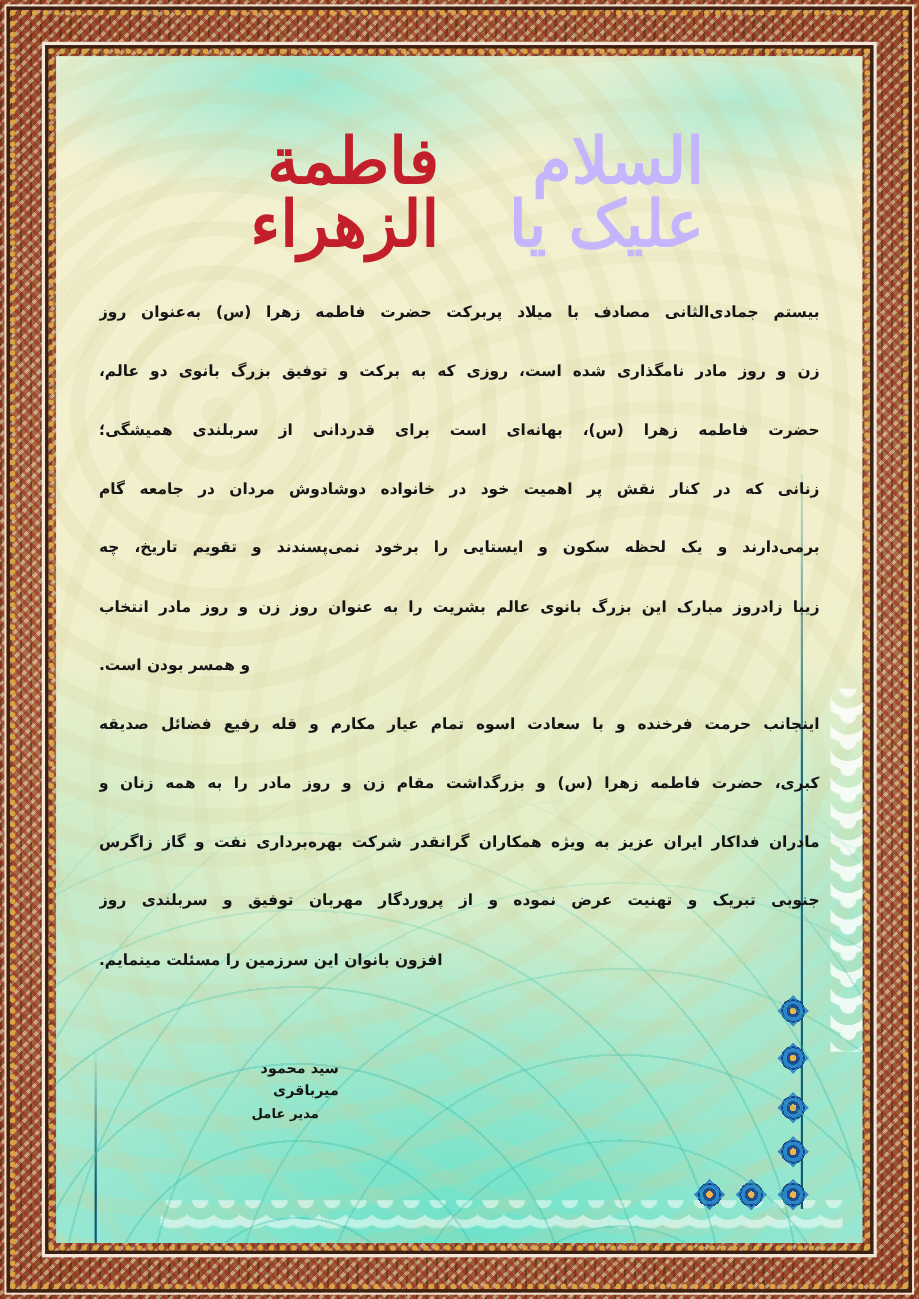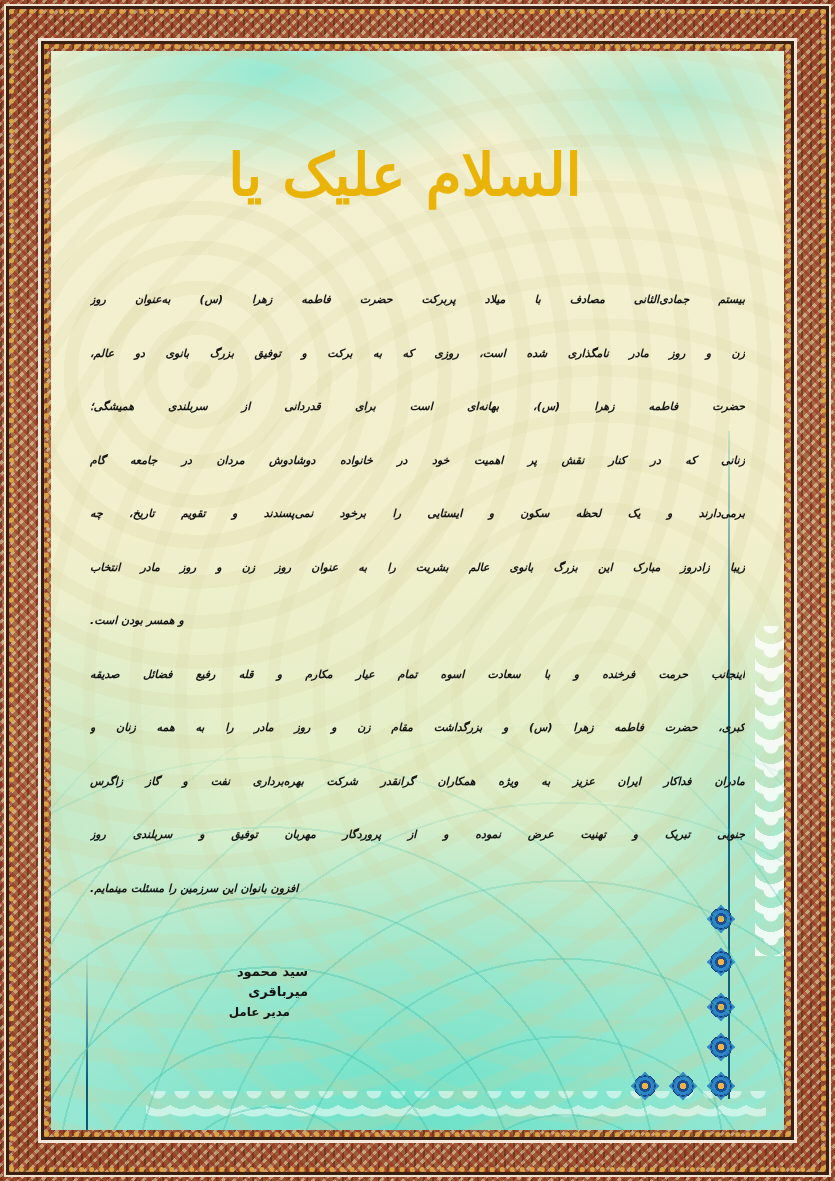--- a/index.html
+++ b/index.html
@@ -125,37 +125,36 @@
       display: flex;
       justify-content: center;
       align-items: center;
       direction: rtl;
       font-family: "DejaVu Serif", serif;
       font-weight: bold;
       font-size: 58px;
       letter-spacing: -1px;
       line-height: 1;
     }
-    .title .blue { color: #eab308; }
+    .title .blue { color: #c4b5fd; }
     .title .red { color: #c21f2a; margin-right: 8px; }
 
     
     .body-text {
       position: absolute;
       left: 90px;
-      top: 288px;
+      top: 272px;
       width: 655px;
       direction: rtl;
       text-align: justify;
       text-align-last: auto;
       font-family: "DejaVu Sans", sans-serif;
       font-weight: bold;
-      font-size: 11px;
+      font-size: 14px;
       color: #151515;
-      font-style: italic;
     }
     .body-text .line {
       height: 53.5px;
       line-height: 24px;
       white-space: nowrap;
       overflow: hidden;
       text-align: left;
     }
     .body-text .line.justify {
       text-align: justify;
@@ -217,20 +216,21 @@
     <div class="tile" style="left:657px; top:943px;"></div>
     <div class="tile" style="left:657px; top:983px;"></div>
     <div class="tile" style="left:657px; top:1022px;"></div>
 
     <div class="tile" style="left:581px; top:1022px;"></div>
     <div class="tile" style="left:619px; top:1022px;"></div>
   </div>
 
   <div class="title">
     <span class="blue">السلام علیک یا</span>
+    <span class="red">فاطمة الزهراء</span>
   </div>
 
   <div class="body-text">
     <div class="line justify">بیستم جمادی‌الثانی مصادف با میلاد پربرکت حضرت فاطمه زهرا (س) به‌عنوان روز</div>
     <div class="line justify">زن و روز مادر نامگذاری شده است، روزی که به برکت و توفیق بزرگ بانوی دو عالم،</div>
     <div class="line justify">حضرت فاطمه زهرا (س)، بهانه‌ای است برای قدردانی از سربلندی همیشگی؛</div>
     <div class="line justify">زنانی که در کنار نقش پر اهمیت خود در خانواده دوشادوش مردان در جامعه گام</div>
     <div class="line justify">برمی‌دارند و یک لحظه سکون و ایستایی را برخود نمی‌پسندند و تقویم تاریخ، چه</div>
     <div class="line justify">زیبا زادروز مبارک این بزرگ بانوی عالم بشریت را به عنوان روز زن و روز مادر انتخاب</div>
     <div class="line">و همسر بودن است.</div>

